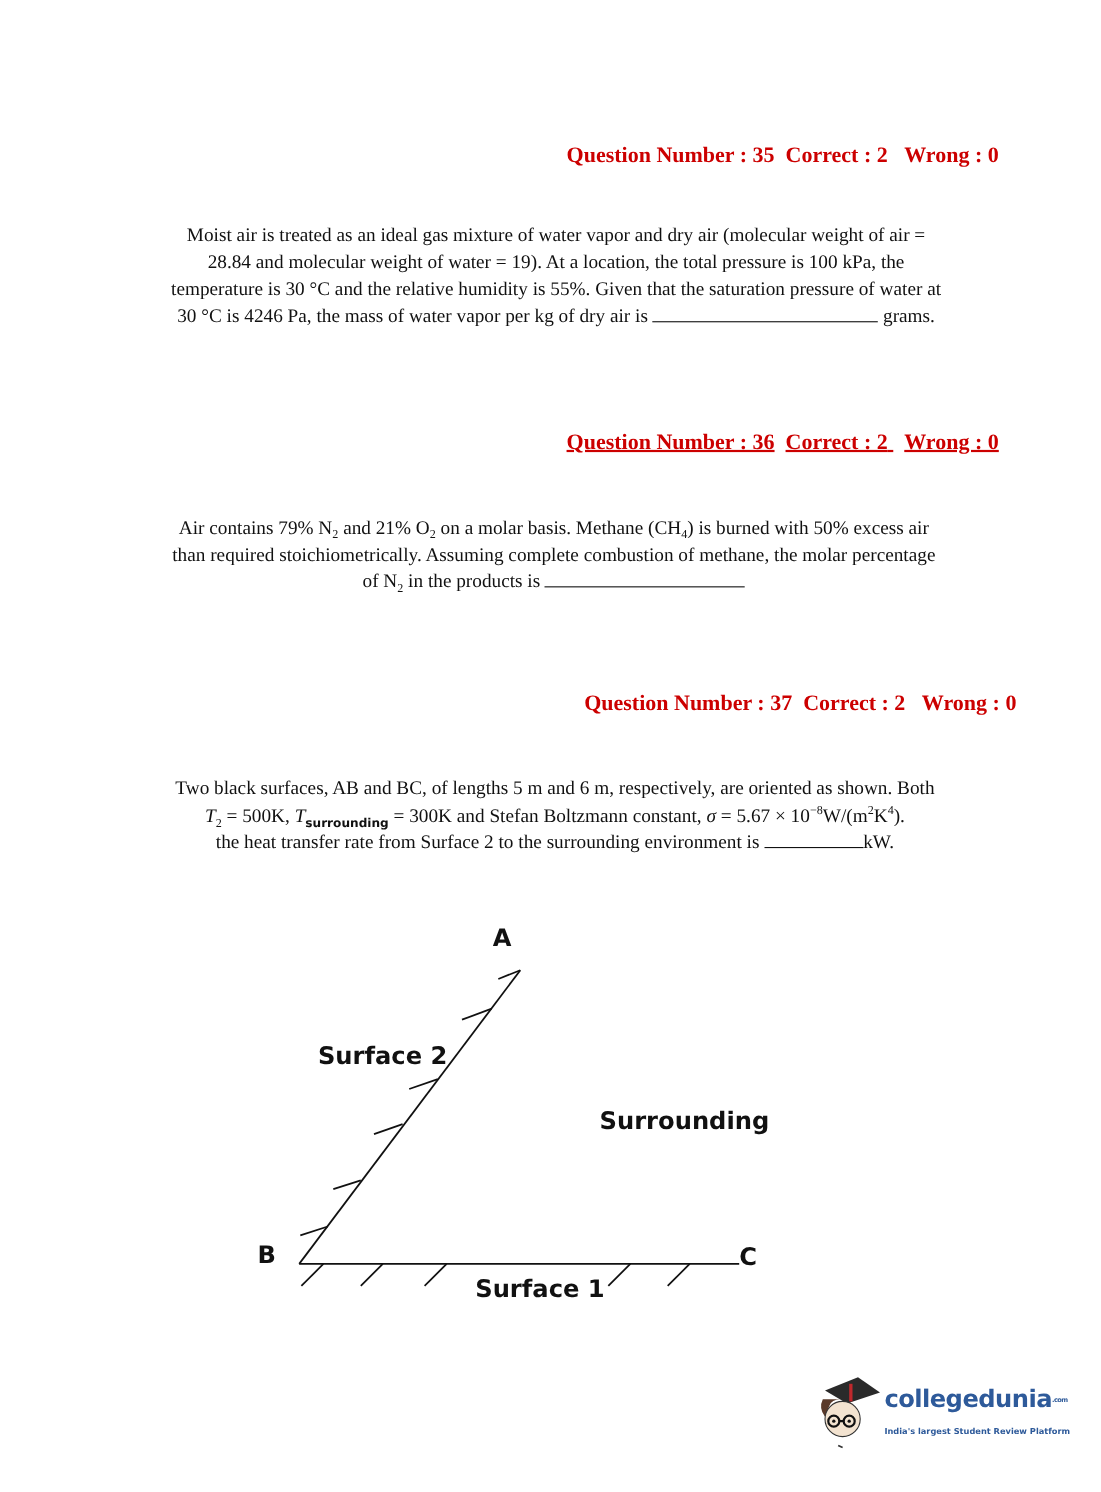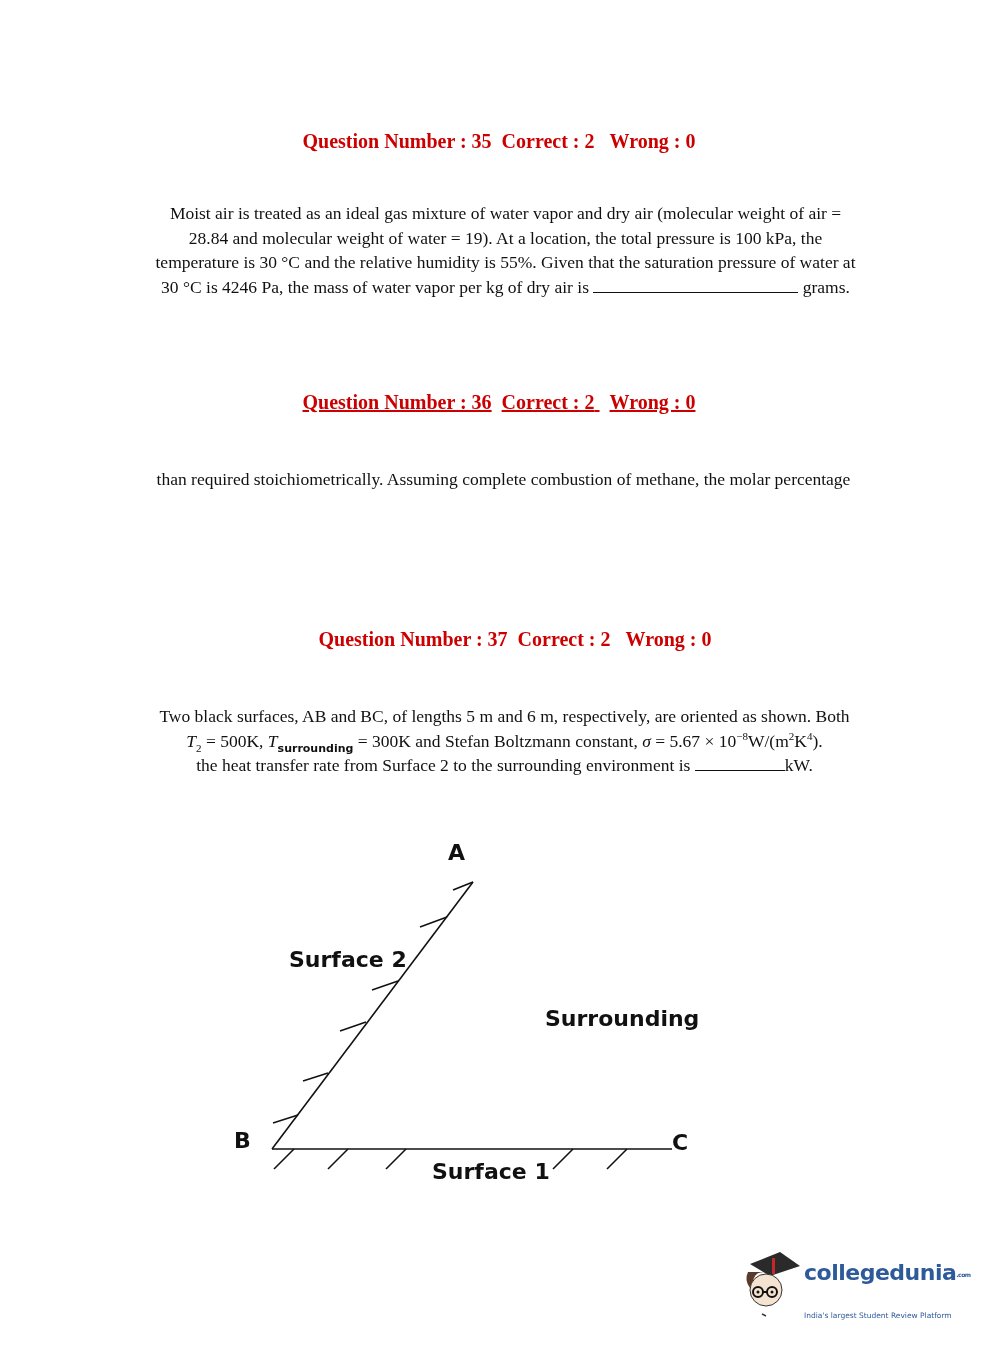--- a/index.html
+++ b/index.html
@@ -1,28 +1,28 @@
 <!DOCTYPE html>
 <html><head>
 <meta charset="utf-8">
 <style>
   html, body { margin: 0; padding: 0; background: #ffffff; }
   body { width: 1001px; height: 1356px; position: relative; overflow: hidden; font-family: "Liberation Serif", serif; color: #111; }
-  .qhead { position: absolute; left: 90px; width: 818px; display: flex; justify-content: center; color: #cc0000; font-weight: bold; font-size: 20px; font-family: "Liberation Serif", serif; }
+  .qhead { position: absolute; left: 90px; width: 818px; display: flex; justify-content: flex-end; color: #cc0000; font-weight: bold; font-size: 20px; font-family: "Liberation Serif", serif; }
   .qhead .right span { margin-left: 10px; }
   .qtext { position: absolute; left: 97px; width: 815px; font-size: 17.5px; line-height: 24.5px; font-family: "Liberation Serif", serif; color: #111; text-align: center; }
   .blank { display: inline-block; border-bottom: 1px solid #111; height: 14px; vertical-align: baseline; }
   sub, sup { font-size: 11px; line-height: 0; }
   .it { font-style: italic; }
   .diagram { position: absolute; left: 220px; top: 830px; width: 500px; height: 370px; }
   .diagram text { font-family: "DejaVu Sans", sans-serif; font-weight: bold; fill: #111; }
   .logo { position: absolute; left: 742px; top: 1250px; width: 230px; height: 70px; }
   .logo .brand { position: absolute; left: 62px; top: 10px; font-family: "DejaVu Sans", sans-serif; font-size: 22px; color: #2e5a9a; font-weight: bold; letter-spacing: -0.5px; }
   .logo .brand .com { font-size: 6px; color: #2e5a9a; vertical-align: middle; }
-  .logo .tag { position: absolute; left: 62px; top: 61px; font-family: "DejaVu Sans", sans-serif; font-size: 7.5px; color: #2e5a9a; font-weight: normal; white-space: nowrap; }
+  .logo .tag { position: absolute; left: 62px; top: 47px; font-family: "DejaVu Sans", sans-serif; font-size: 7.5px; color: #2e5a9a; font-weight: bold; white-space: nowrap; }
 </style>
 </head>
 <body>
 
 <div class="qhead" style="top:130px;">
   <span>Question Number : 35</span>
   <span class="right">
     <span>Correct : 2</span>
     <span>Wrong : 0</span>
   </span>
@@ -35,21 +35,23 @@
 </div>
 
 <div class="qhead" style="top:391px;text-decoration:underline;">
   <span>Question Number : 36</span>
   <span class="right">
     <span>Correct : 2</span>
     <span>Wrong : 0</span>
   </span>
 </div>
 <div class="qtext" style="top:467px; left:96px;">
+  <div><span>Air contains 79% N</span><sub>2</sub><span> and 21% O</span><sub>2</sub><span> on a molar basis. Methane (CH</span><sub>4</sub><span>) is burned with 50% excess air</span></div>
   <div>than required stoichiometrically. Assuming complete combustion of methane, the molar percentage</div>
+  <div><span>of N</span><sub>2</sub><span> in the products is</span> <span class="blank" style="width:182px;"></span></div>
 </div>
 
 <div class="qhead" style="top:628px;margin-left:16px;">
   <span>Question Number : 37</span>
   <span class="right">
     <span>Correct : 2</span>
     <span>Wrong : 0</span>
   </span>
 </div>
 <div class="qtext" style="top:704px; left:97px;">

